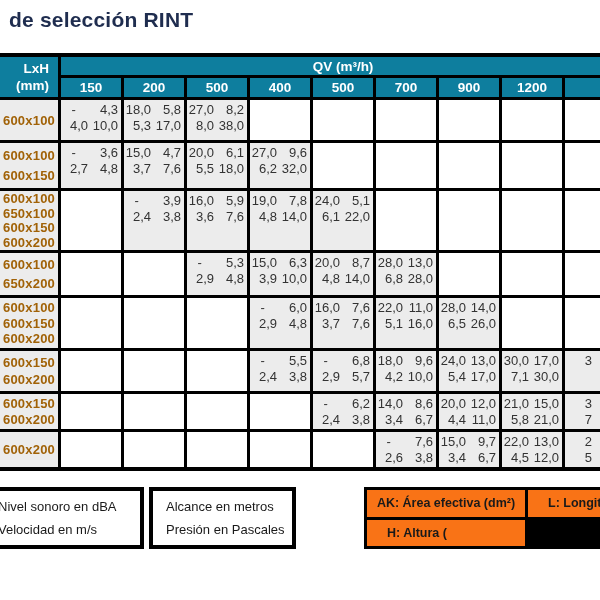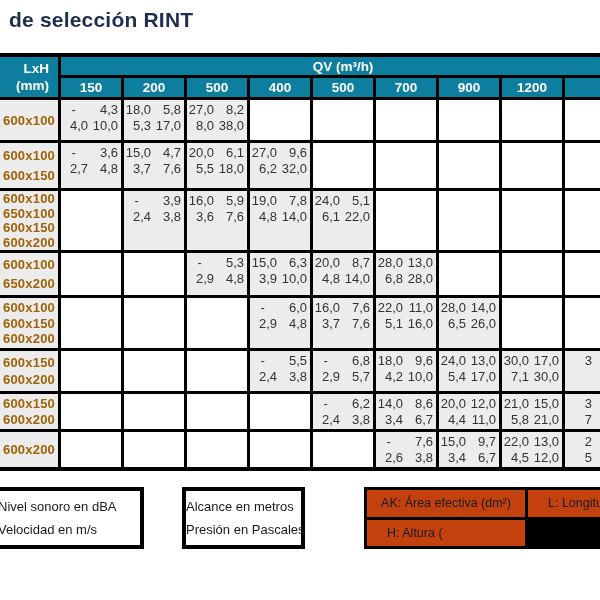--- a/index.html
+++ b/index.html
@@ -29,28 +29,28 @@
   .datacell.filled{background:var(--shade);}
   .line{display:flex;line-height:16px;font-size:13px;color:#333;}
   .half{flex:1;text-align:right;padding-right:3px;white-space:nowrap;}
   .half.dash{text-align:center;padding-right:6px;}
 
   
   .lbox{position:absolute;top:487px;height:62px;border:4px solid #000;background:#fff;
     display:flex;flex-direction:column;justify-content:space-evenly;box-sizing:border-box;
     font-size:13px;color:#1a1a1a;}
   #lbox1{left:-18px;width:162px;padding-left:12px;}
-  #lbox2{left:149px;width:123px;margin-left:33px;}
+  #lbox2{left:149px;width:147px;padding-left:13px;}
   .lbox .lline{white-space:nowrap;}
 
   .rgrid{position:absolute;left:364px;top:487px;width:340px;height:62px;background:#000;
     display:grid;grid-template-columns:158px 1fr;grid-template-rows:1fr 1fr;gap:3px;
     padding:3px;box-sizing:border-box;}
-  .rcell{background:#c2410c;display:flex;align-items:center;justify-content:center;
-    font-size:12.5px;color:#1a1a1a;white-space:nowrap;}
+  .rcell{background:#f97316;display:flex;align-items:center;justify-content:center;
+    font-size:12.5px;color:#1a1a1a;white-space:nowrap;font-weight:bold;}
   .rcell.left2{justify-content:flex-start;padding-left:20px;}
 </style>
 </head>
 <body>
 
 <div class="title">de selección RINT</div>
 
 <div class="tbl">
   <div class="cell th corner">
     <span>LxH</span>

